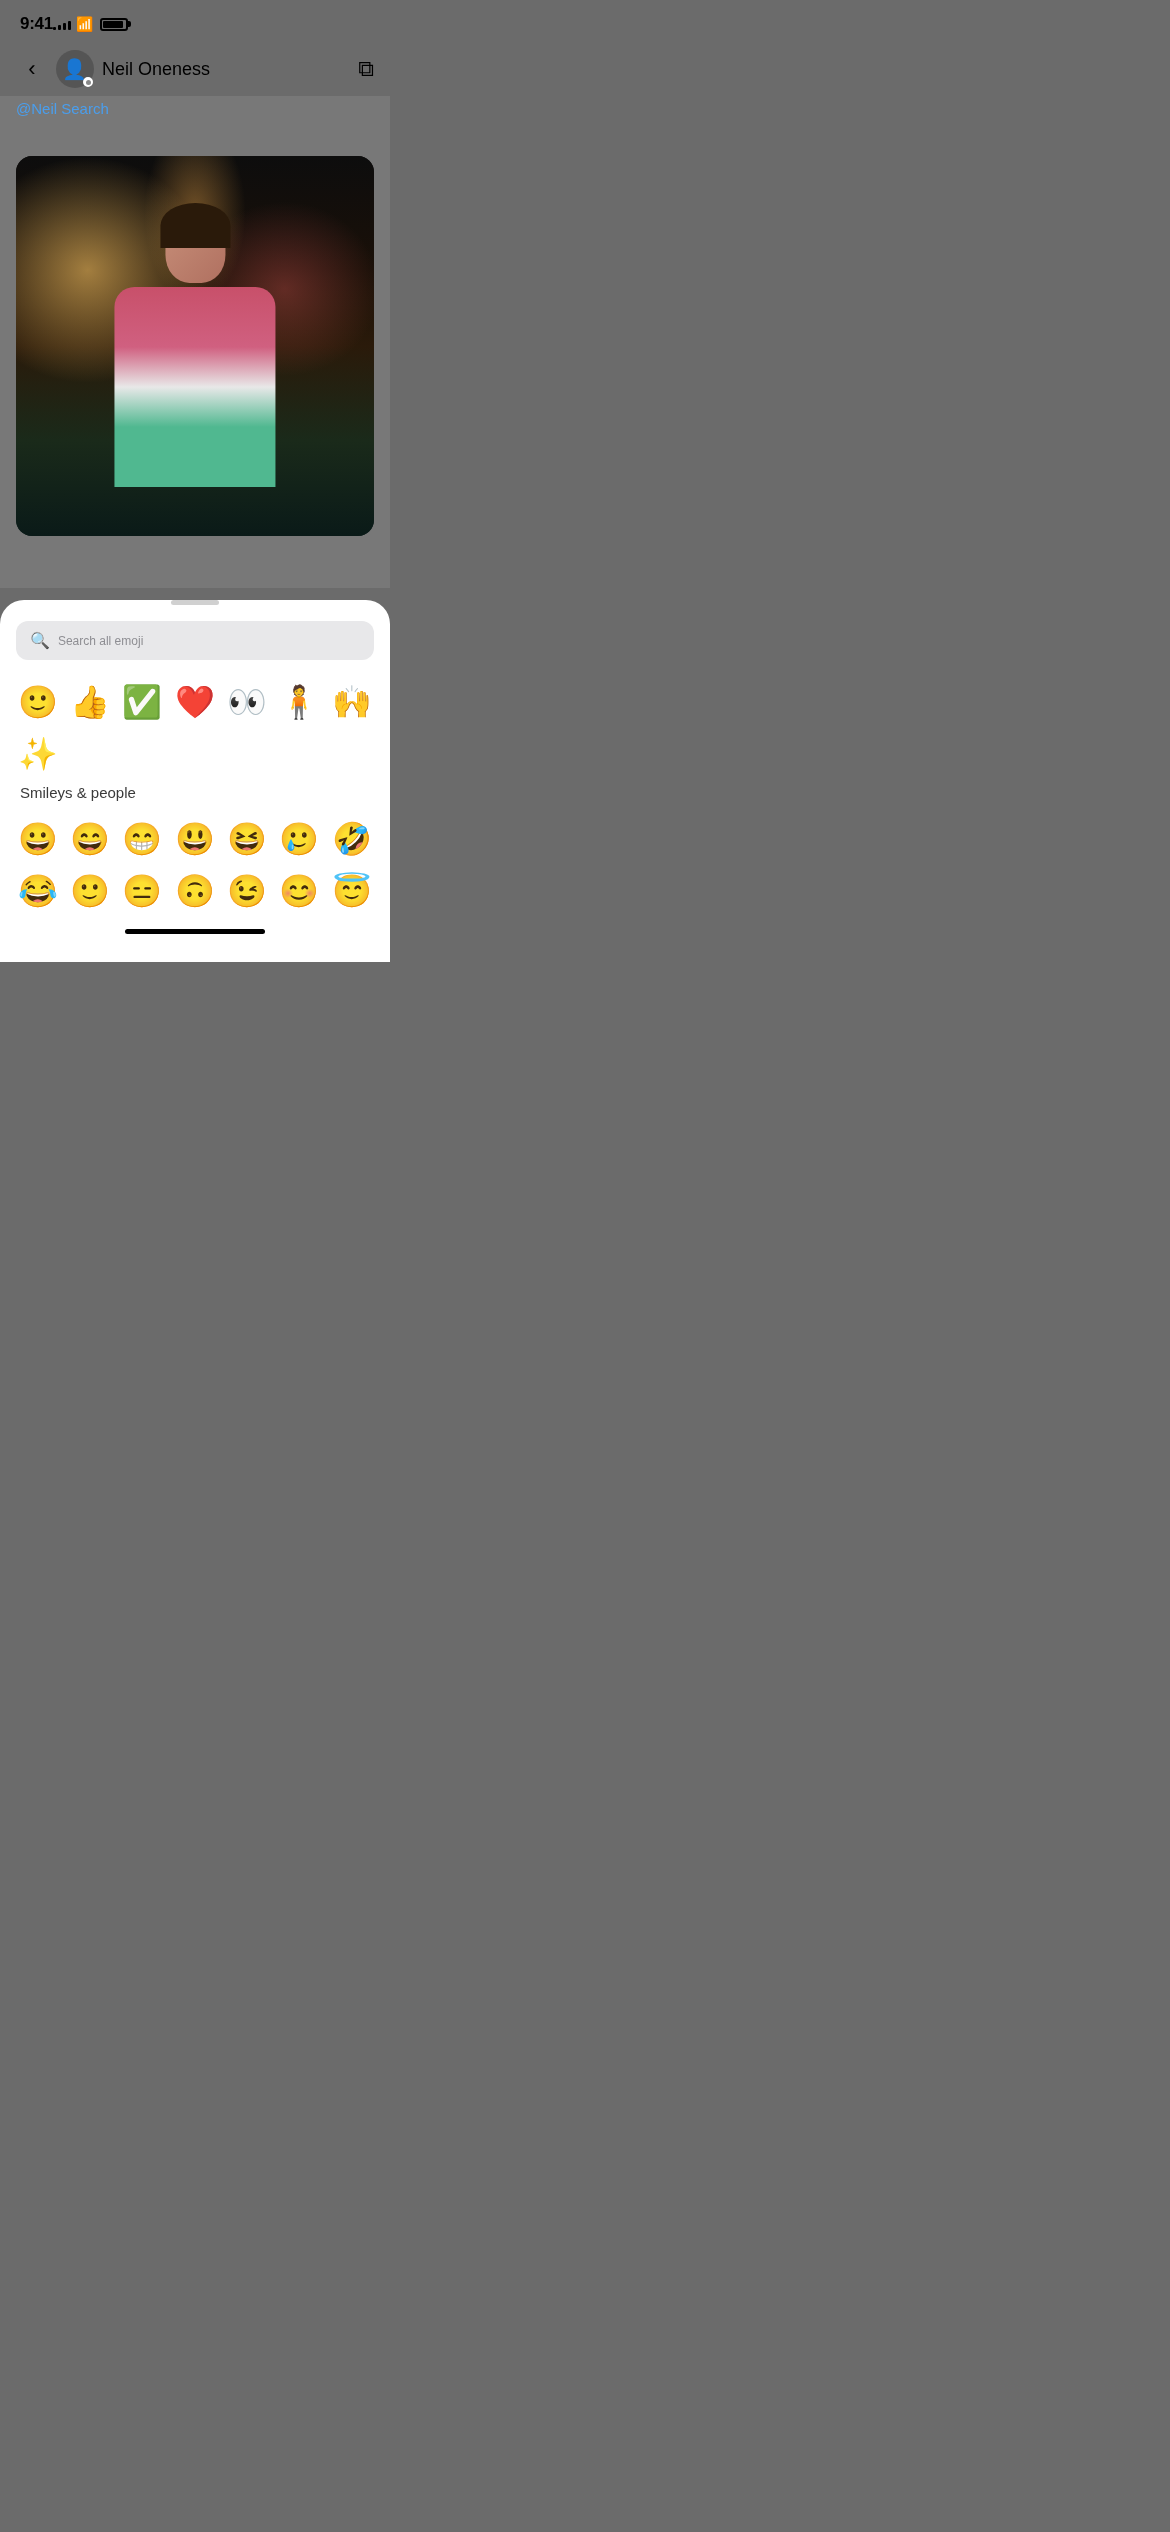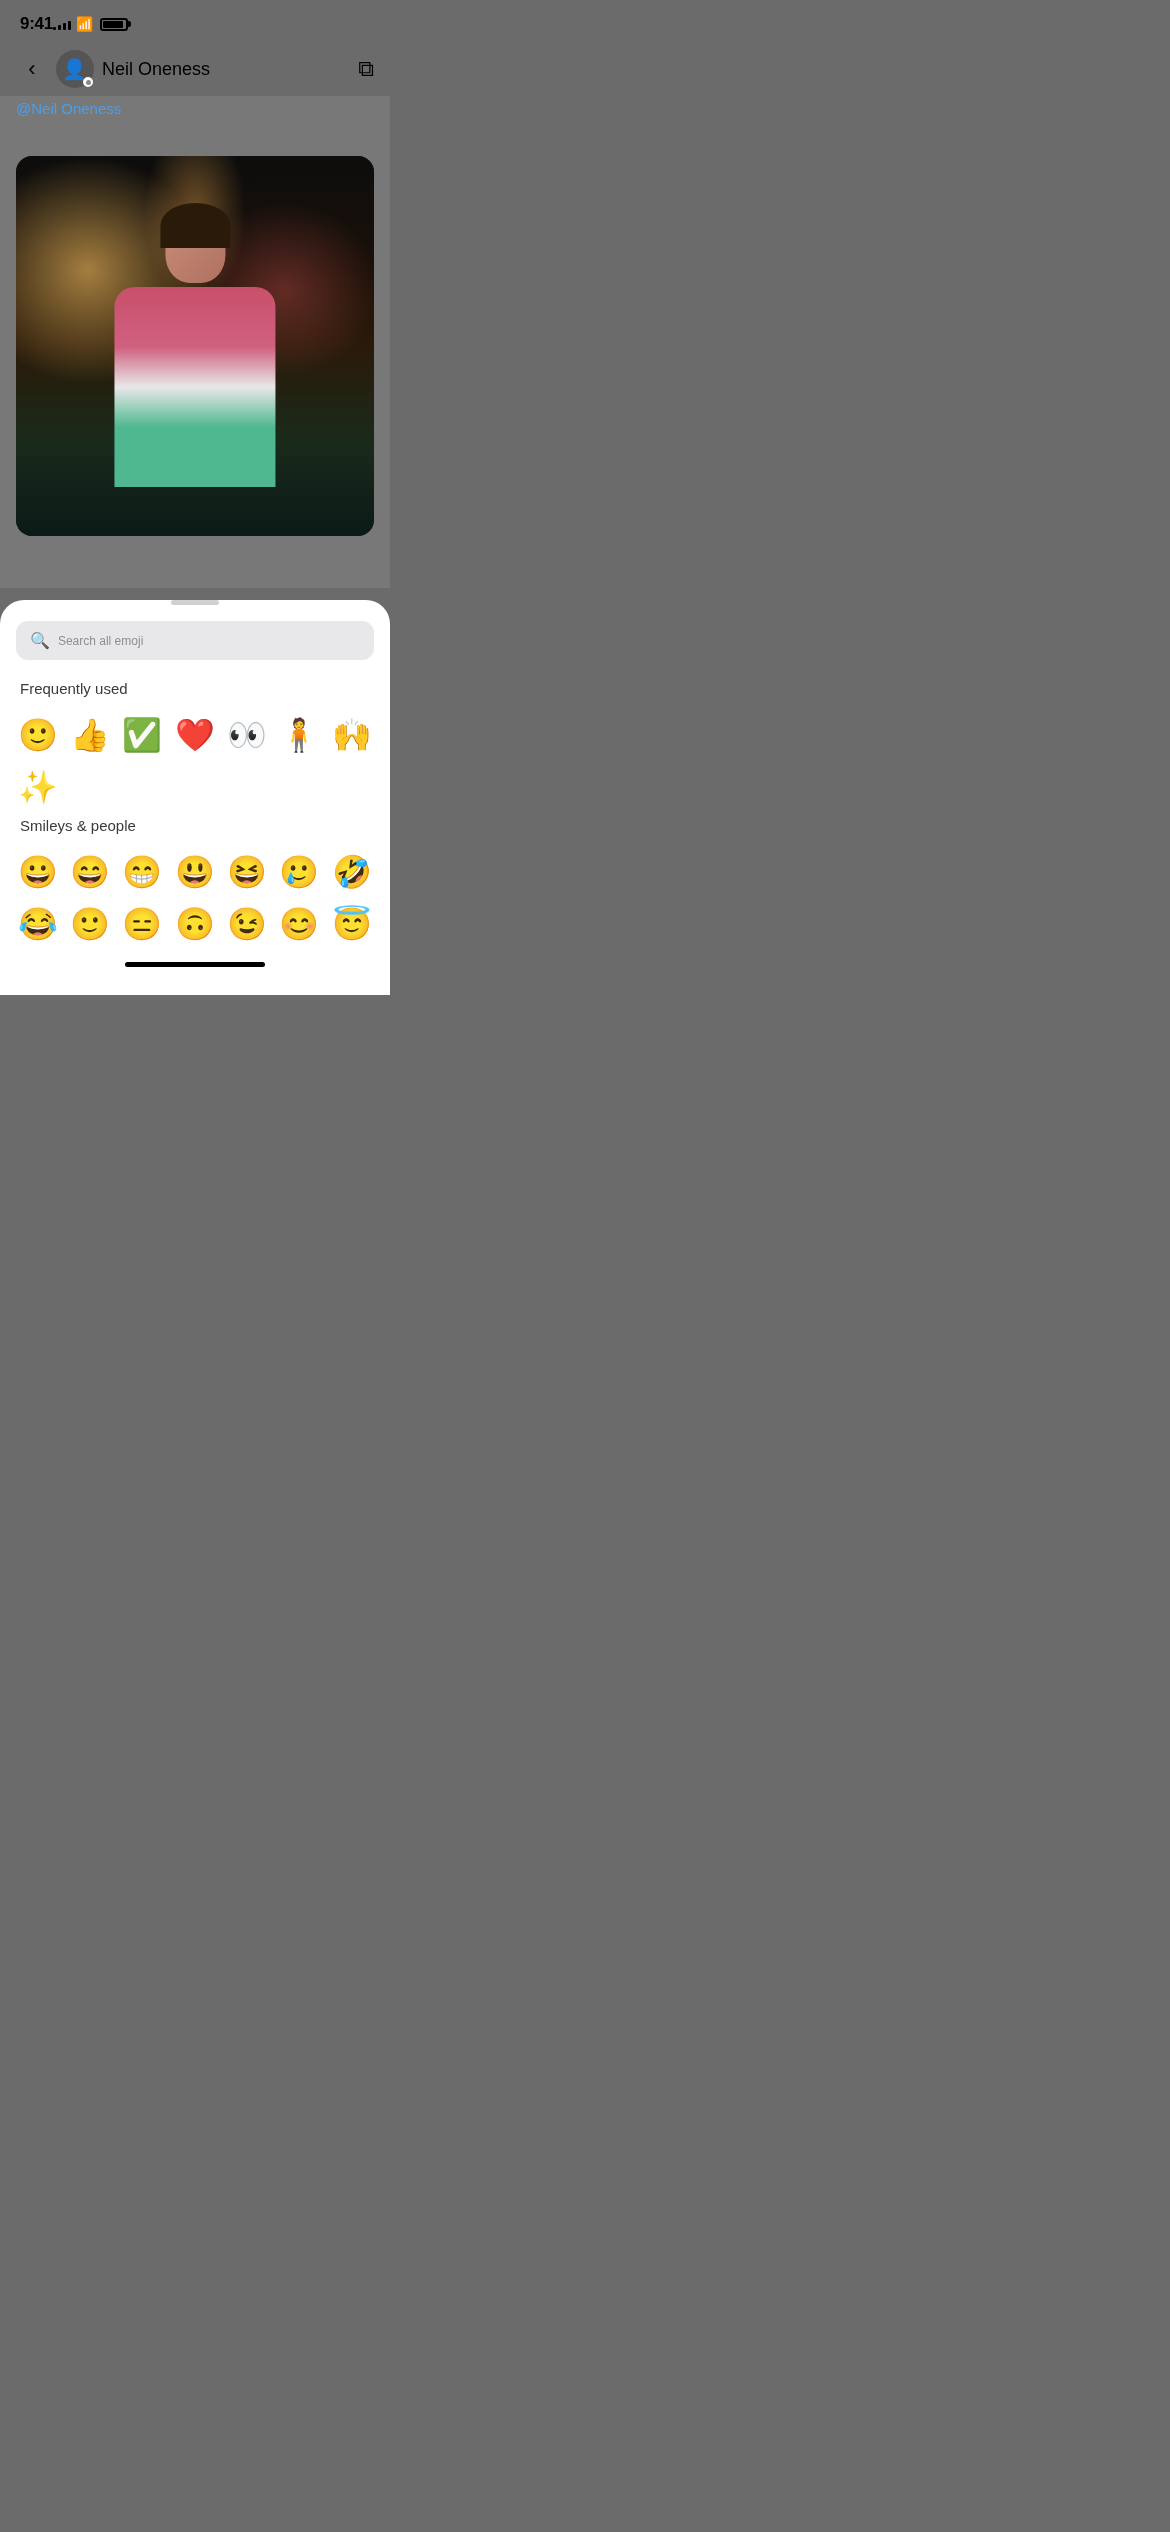--- a/index.html
+++ b/index.html
@@ -327,21 +327,21 @@
     <span class="nav-avatar-person">👤</span>
     <div class="nav-avatar-dot">
       <div class="nav-avatar-dot-inner"></div>
     </div>
   </div>
   <span class="nav-title">Neil Oneness</span>
   <span class="nav-action">⧉</span>
 </div>
 
 <div class="chat-area">
-  <span class="mention-tag">@Neil Oneness</span>
+  <span class="mention-tag">@Neil Search</span>
 </div>
 
 <div class="message-image-wrap">
   <div class="message-image">
     <div class="photo-figure">
       <div class="image-overlay">
         <div class="person-shape">
           <div class="person-head">
             <div class="person-hair"></div>
           </div>
@@ -357,21 +357,20 @@
 <div class="emoji-panel">
   <div class="panel-handle"></div>
 
   <div class="search-container">
     <div class="search-bar">
       <span class="search-icon-wrap">🔍</span>
       <span class="search-placeholder">Search all emoji</span>
     </div>
   </div>
 
-  <div class="section-label">Frequently used</div>
 
   <div class="emoji-grid">
 
     <div class="emoji-cell">🙂</div>
     <div class="emoji-cell">👍</div>
     <div class="emoji-cell">✅</div>
     <div class="emoji-cell">❤️</div>
     <div class="emoji-cell">👀</div>
     <div class="emoji-cell">🧍</div>
     <div class="emoji-cell">🙌</div>

